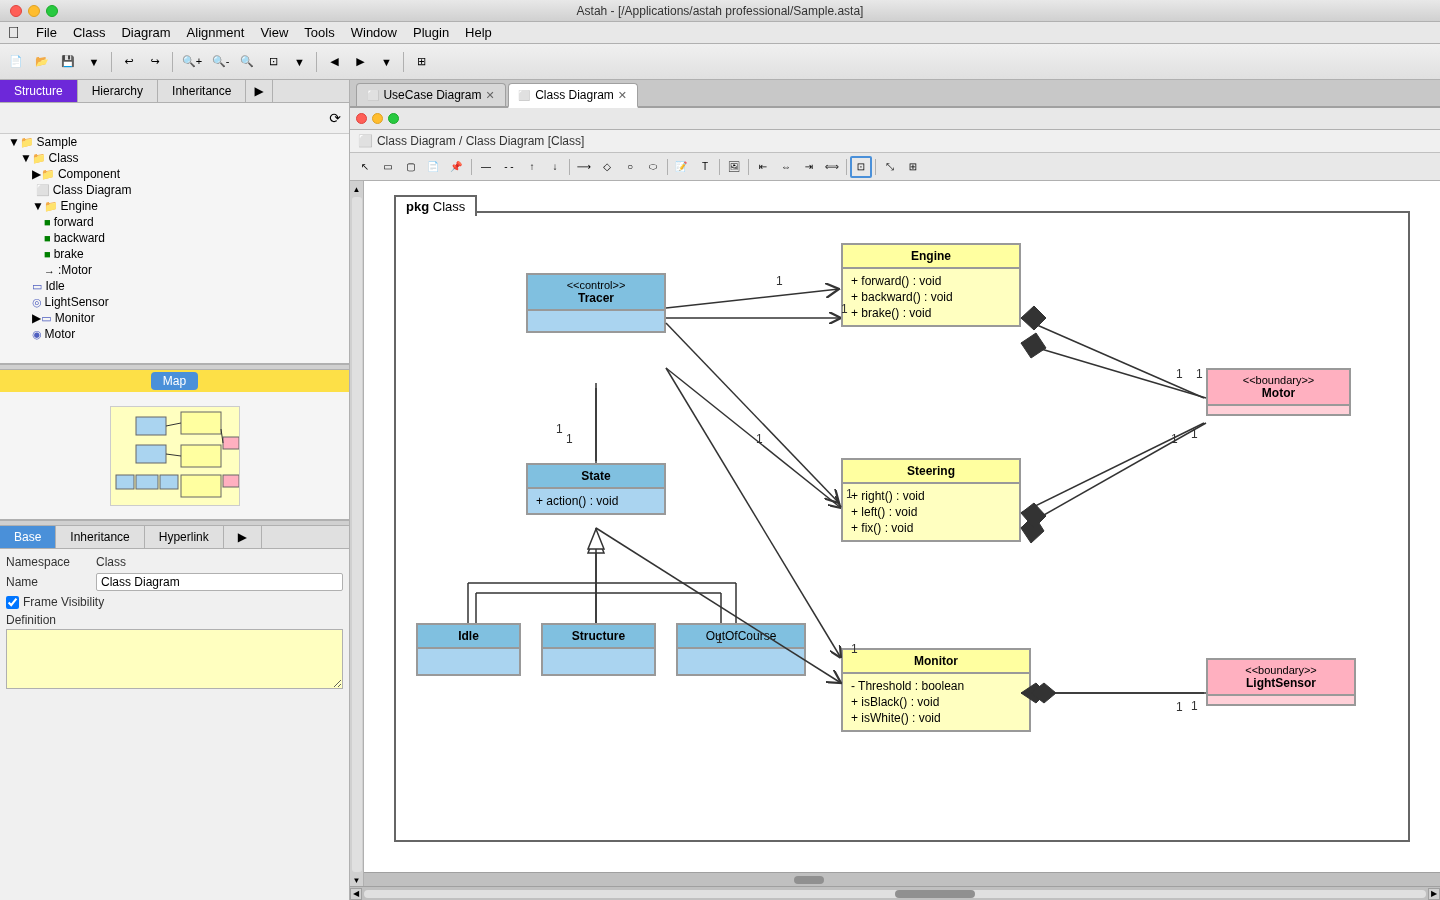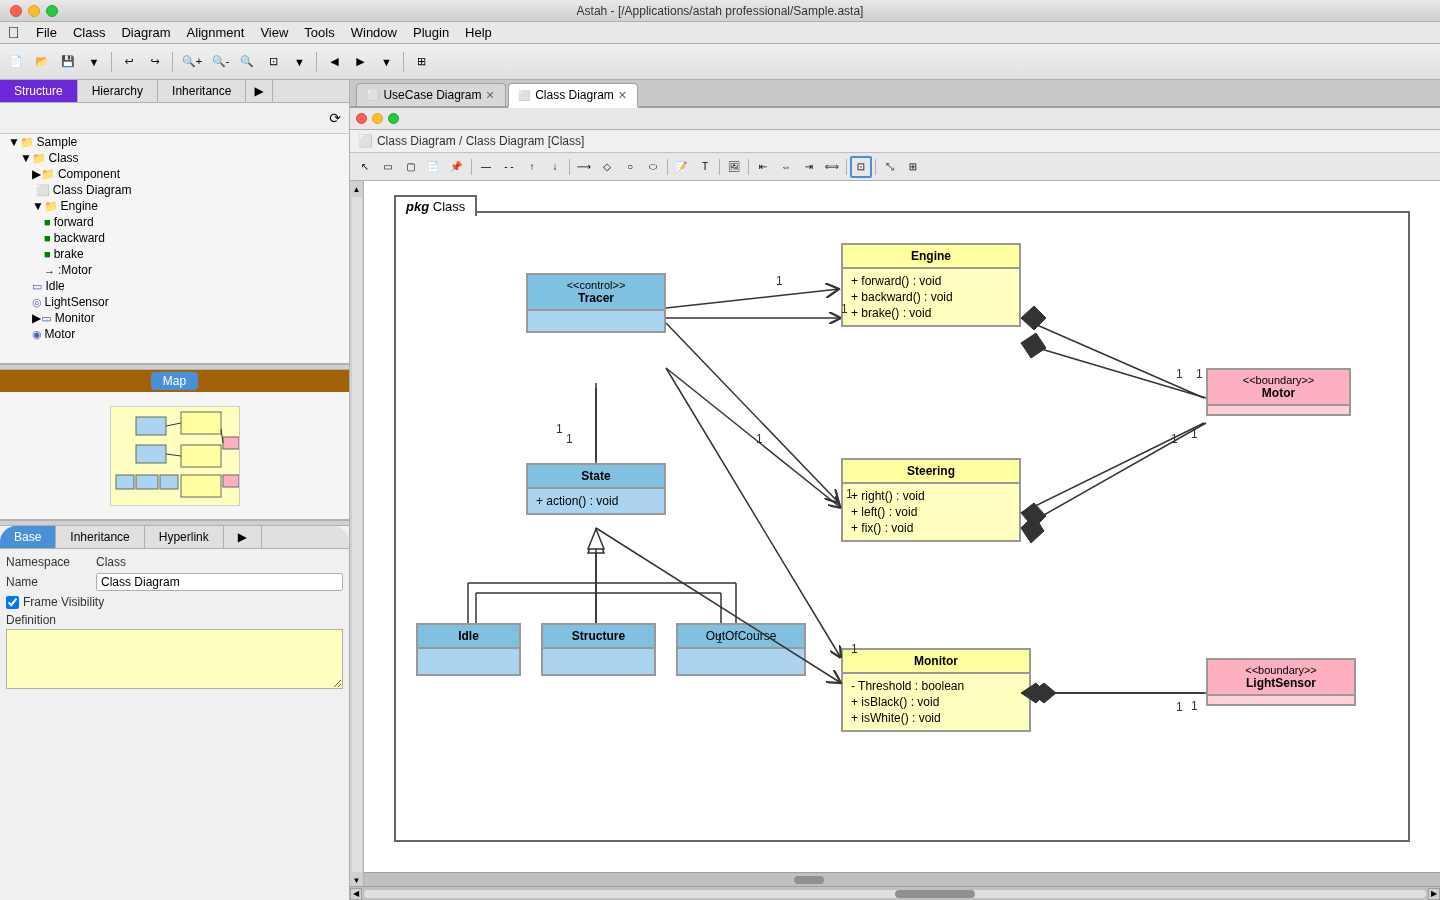--- a/index.html
+++ b/index.html
@@ -35,28 +35,28 @@
     .panel-tab.active { background: #6d28d9; color: white; }
     .panel-tab.arrow { padding: 4px 8px; }
     .tree-panel { height: 230px; overflow-y: auto; background: #f5f5f5; border-bottom: 1px solid #b0b0b0; }
     .tree-item { display: flex; align-items: center; padding: 1px 4px; cursor: pointer; white-space: nowrap; }
     .tree-indent { display: inline-block; }
     .tree-icon { margin-right: 3px; font-size: 11px; }
     .tree-label { font-size: 12px; }
     .folder-icon { color: #f5a623; }
 
     
-    .map-panel { height: 150px; border-bottom: 1px solid #b0b0b0; background: #a16207; display: flex; flex-direction: column; }
+    .map-panel { height: 150px; border-bottom: 1px solid #b0b0b0; background: #fde047; display: flex; flex-direction: column; }
     .map-header { display: flex; align-items: center; justify-content: center; padding: 2px; }
     .map-btn { background: #4a90d9; color: white; border: none; border-radius: 4px; padding: 2px 12px; font-size: 12px; cursor: pointer; }
     .map-content { flex: 1; display: flex; align-items: center; justify-content: center; background: #f5f5f5; overflow: hidden; }
     .map-thumbnail { width: 130px; height: 100px; border: 1px solid #ccc; background: #fffff0; position: relative; overflow: hidden; }
 
     
-    .props-panel { flex: 1; display: flex; flex-direction: column; overflow: hidden; border-radius: 16px; }
+    .props-panel { flex: 1; display: flex; flex-direction: column; overflow: hidden; }
     .props-tabs { display: flex; background: #e0e0e0; border-bottom: 1px solid #b0b0b0; }
     .props-tab { padding: 4px 14px; font-size: 12px; cursor: pointer; border-right: 1px solid #b0b0b0; }
     .props-tab.active { background: #4a90d9; color: white; }
     .props-content { padding: 6px; flex: 1; overflow-y: auto; }
     .props-row { display: flex; align-items: center; margin-bottom: 4px; }
     .props-label { width: 90px; font-size: 12px; color: #333; }
     .props-value { font-size: 12px; color: #333; }
     .props-input { flex: 1; border: 1px solid #b0b0b0; border-radius: 2px; padding: 1px 4px; font-size: 12px; background: white; }
     .props-checkbox { margin-right: 4px; }
     .props-definition { width: 100%; height: 60px; border: 1px solid #b0b0b0; background: #ffffc0; margin-top: 2px; }
@@ -372,21 +372,21 @@
         <div style="flex:1;background:#e0e0e0;width:10px;margin:2px 0;border-radius:3px;"></div>
         <button style="width:12px;height:12px;background:none;border:none;cursor:pointer;font-size:8px;">▼</button>
       </div>
       <div class="canvas-main">
         <div class="diagram-canvas">
 
           <div style="position:relative; width:100%; height:100%; background:white; overflow:hidden;">
 
             <div style="position:absolute; top:18px; left:30px; z-index:10;">
               <span style="background:white; border:2px solid #666; border-bottom:none; padding:2px 10px; font-size:13px; font-weight:normal;">
-                <span style="font-weight:bold;font-style:italic;">pkg</span>
+                <span style="font-weight:bold;">pkg</span>
                 <span>Class</span>
               </span>
             </div>
 
             <div style="position:absolute; top:30px; left:30px; right:30px; bottom:30px; border:2px solid #666; background:white;">
 
               <svg style="position:absolute;top:0;left:0;width:100%;height:100%;pointer-events:none;z-index:5;">
 
                 <line x1="270" y1="105" x2="445" y2="105" stroke="#333" stroke-width="1.5" marker-end="url(#arrow)"></line>
                 <text x="445" y="100" font-size="12" fill="#333">1</text>

